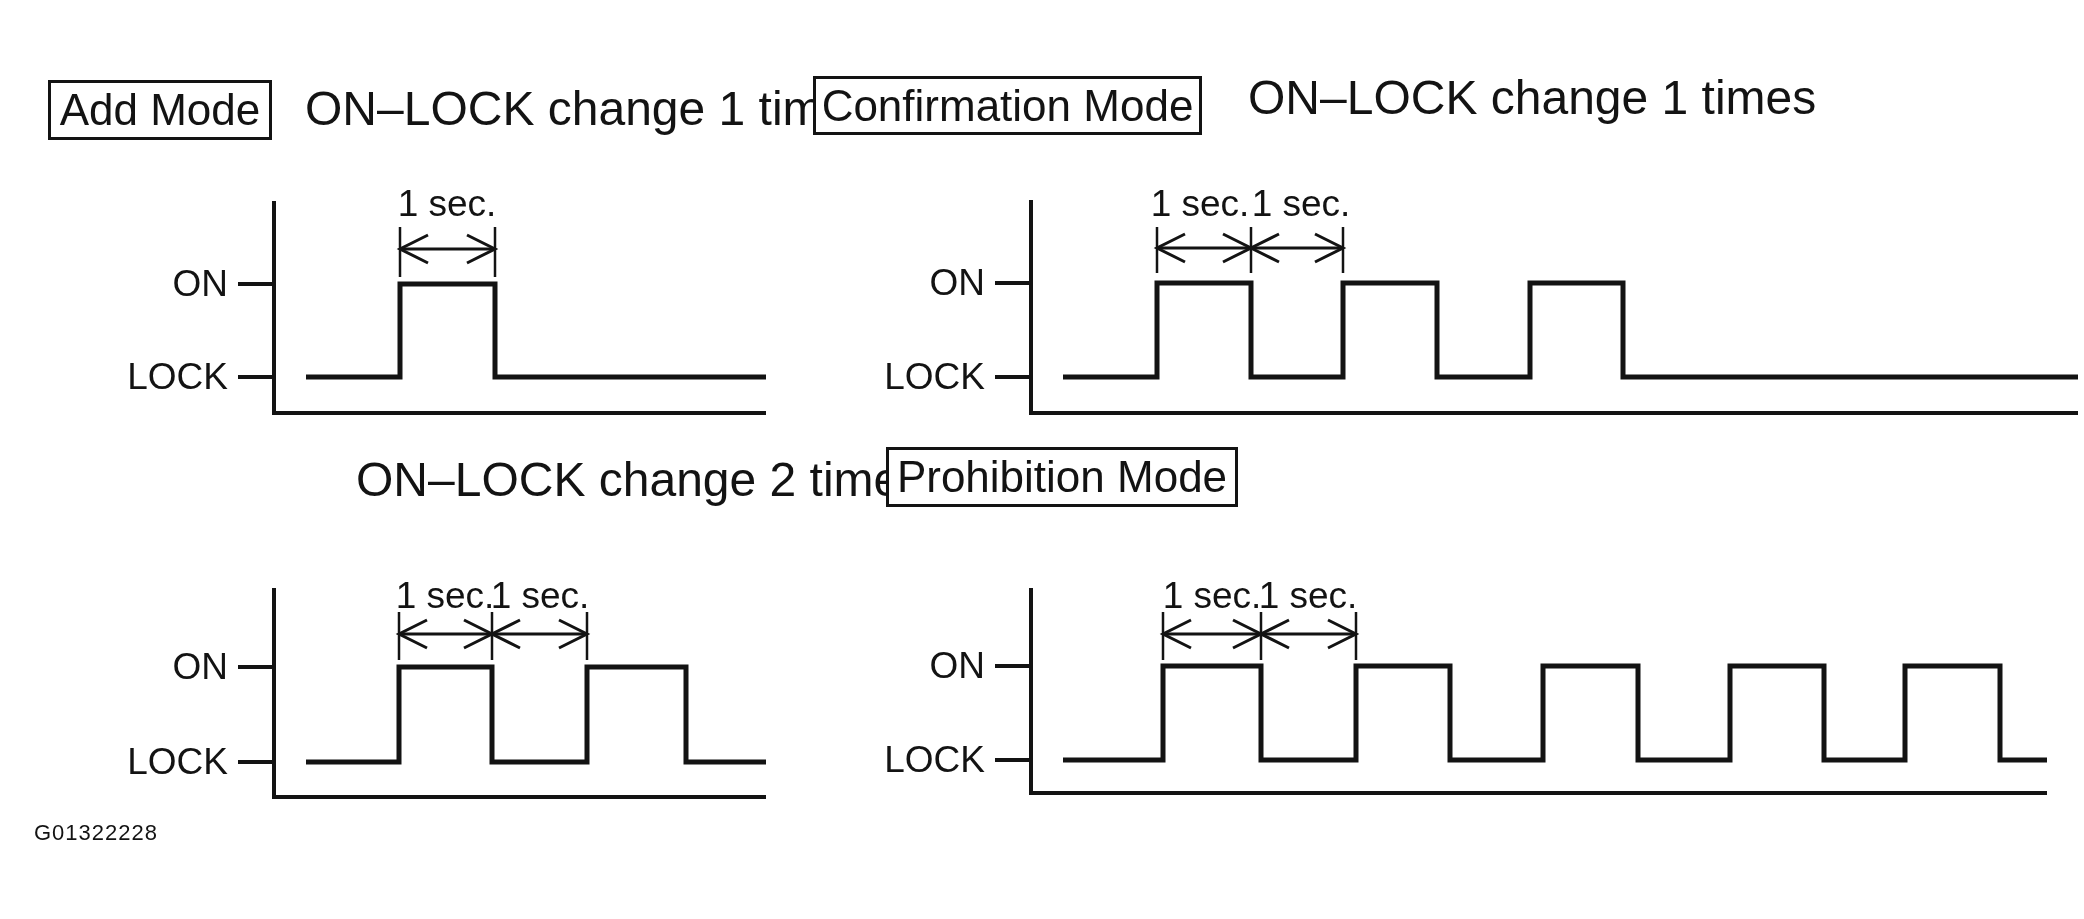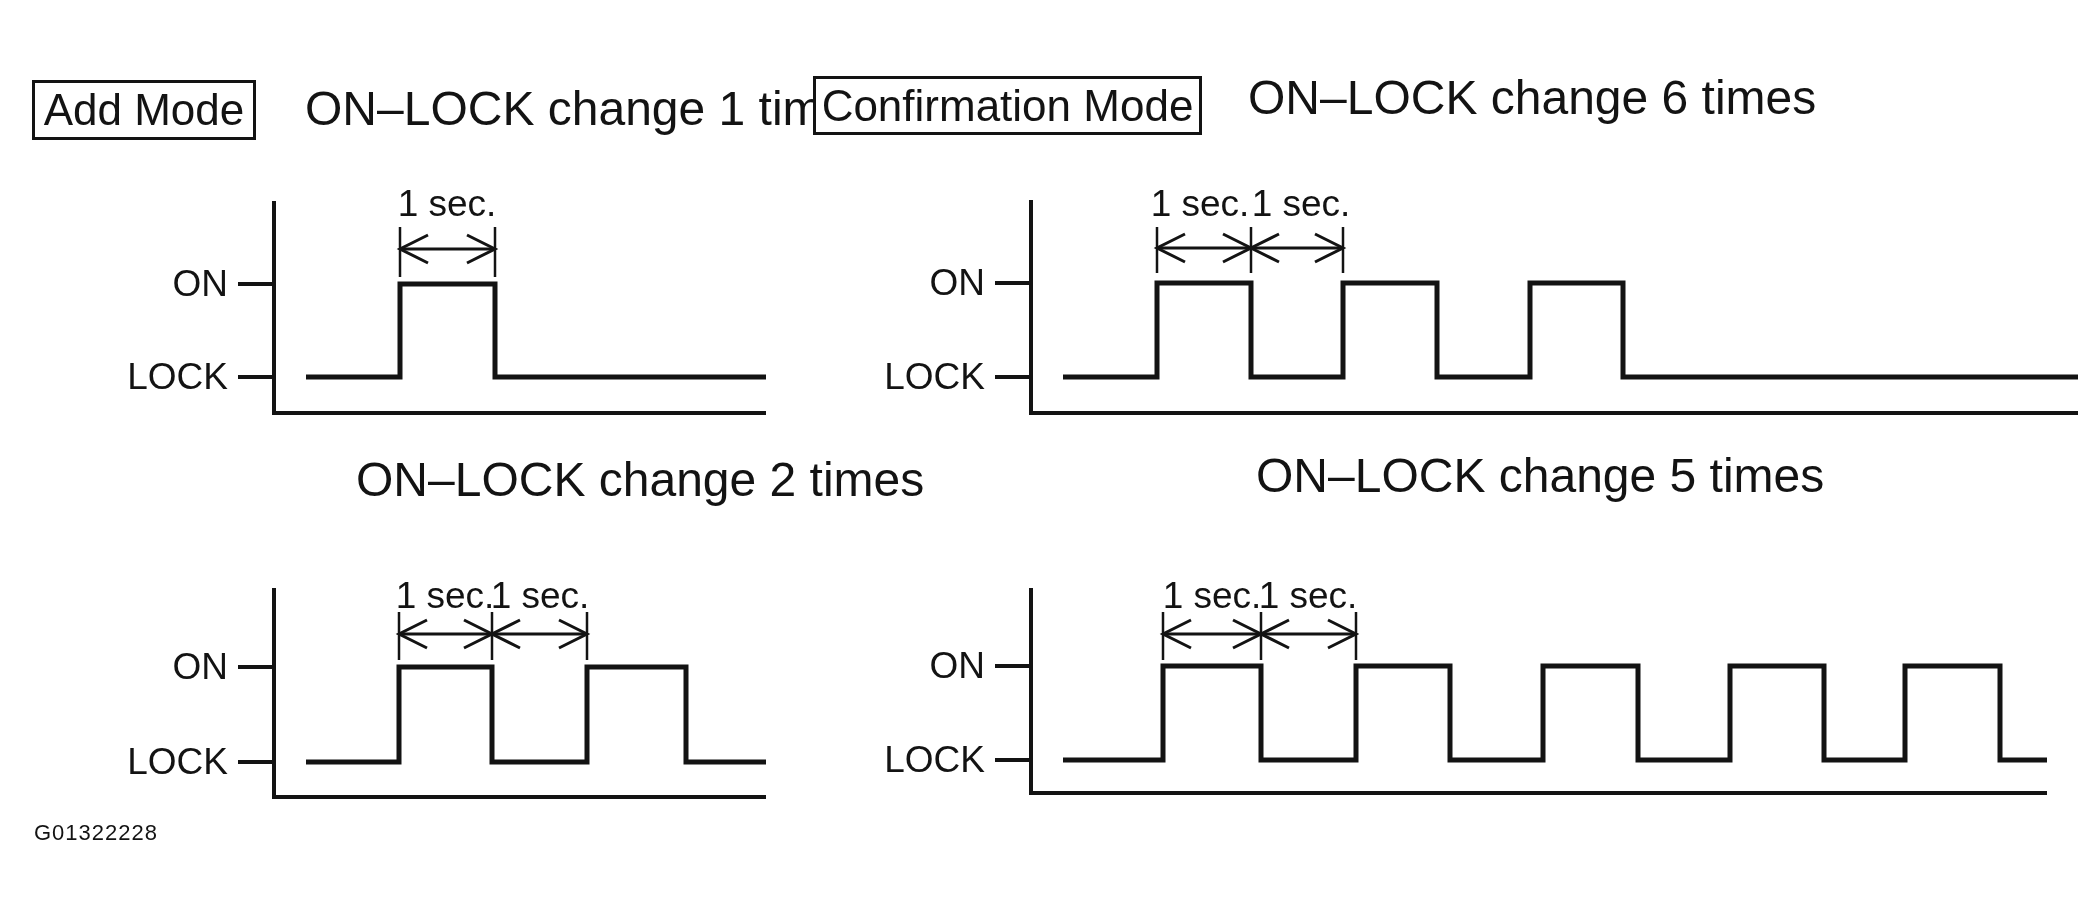--- a/index.html
+++ b/index.html
@@ -119,33 +119,35 @@
         <path d="M 1356 612 V 660" fill="none" stroke="#131313" stroke-width="2.5"></path>
         <path d="M 1163 634 H 1261" fill="none" stroke="#131313" stroke-width="3"></path>
         <path d="M 1191 620 L 1163 634 L 1191 648" fill="none" stroke="#131313" stroke-width="3"></path>
         <path d="M 1233 620 L 1261 634 L 1233 648" fill="none" stroke="#131313" stroke-width="3"></path>
         <path d="M 1261 634 H 1356" fill="none" stroke="#131313" stroke-width="3"></path>
         <path d="M 1289 620 L 1261 634 L 1289 648" fill="none" stroke="#131313" stroke-width="3"></path>
         <path d="M 1328 620 L 1356 634 L 1328 648" fill="none" stroke="#131313" stroke-width="3"></path>
       </g>
     </svg>
 
-  <div class="mode-box" style="left:32px; top:80px; width:224px; height:60px;">
+  <div class="mode-box" style="left:48px; top:80px; width:224px; height:60px;">
     <span>Add Mode</span>
   </div>
   <div class="mode-desc" style="left:305px; top:81px;">ON–LOCK change 1 time</div>
 
   <div class="mode-box" style="left:813px; top:76px; width:389px; height:59px;justify-content:center;">
     <span>Confirmation Mode</span>
   </div>
-  <div class="mode-desc" style="left:1248px; top:70px;">ON–LOCK change 6 times</div>
+  <div class="mode-desc" style="left:1248px; top:70px;">ON–LOCK change 1 times</div>
 
   <div class="mode-desc" style="left:356px; top:452px;">ON–LOCK change 2 times</div>
 
-  <div class="mode-desc" style="left:1256px; top:448px;">ON–LOCK change 5 times</div>
+  <div class="mode-box" style="left:886px; top:447px; width:352px; height:60px;">
+    <span>Prohibition Mode</span>
+  </div>
 
   <div id="labels-layer">
       <div style="left: 8px; top: 259px; width: 220px; text-align: right; line-height: 50px; font-size: 37px;">ON</div>
       <div style="left: 8px; top: 352px; width: 220px; text-align: right; line-height: 50px; font-size: 37px;">LOCK</div>
       <div style="left: 347px; top: 184px; width: 200px; text-align: center; line-height: 40px; font-size: 37px;">1 sec.</div>
       <div style="left: 765px; top: 258px; width: 220px; text-align: right; line-height: 50px; font-size: 37px;">ON</div>
       <div style="left: 765px; top: 352px; width: 220px; text-align: right; line-height: 50px; font-size: 37px;">LOCK</div>
       <div style="left: 1100px; top: 184px; width: 200px; text-align: center; line-height: 40px; font-size: 37px;">1 sec.</div>
       <div style="left: 1201px; top: 184px; width: 200px; text-align: center; line-height: 40px; font-size: 37px;">1 sec.</div>
       <div style="left: 8px; top: 642px; width: 220px; text-align: right; line-height: 50px; font-size: 37px;">ON</div>

